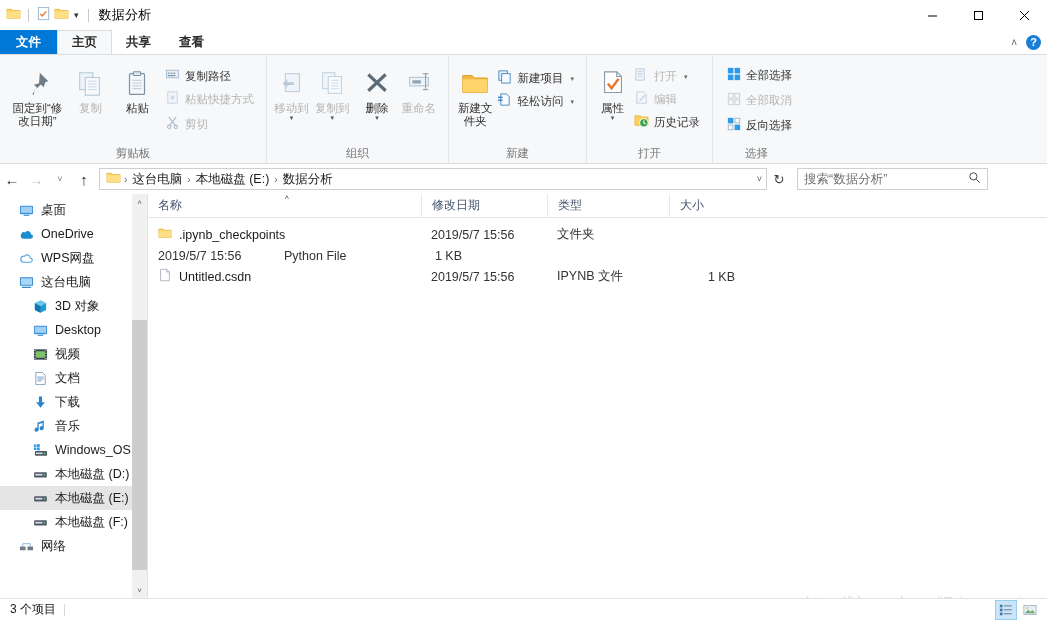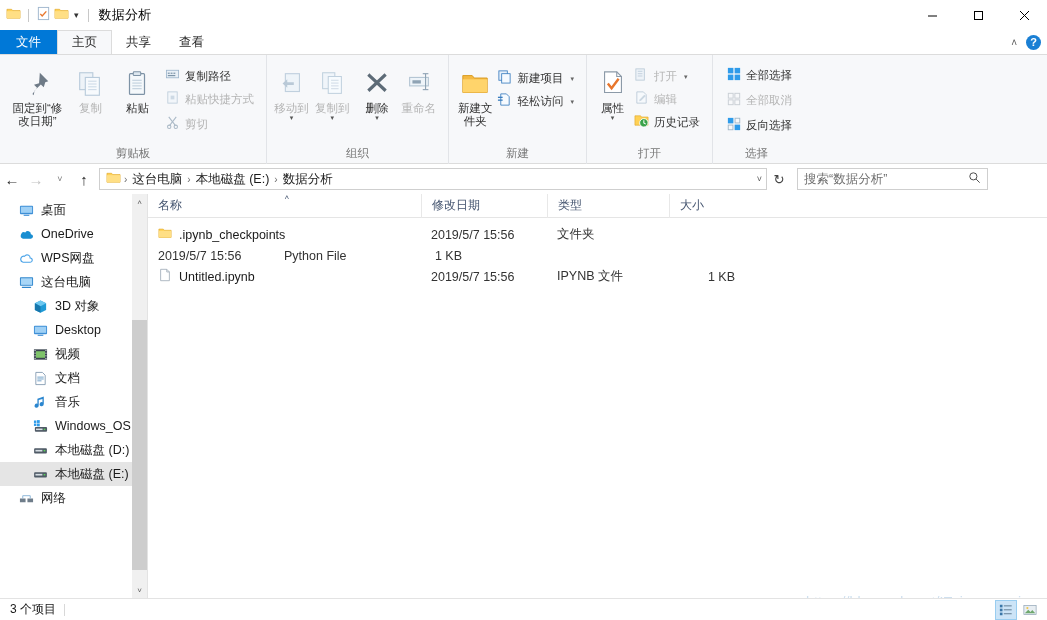--- a/index.html
+++ b/index.html
@@ -28,21 +28,21 @@
     font-size:12px; color:#000;
   }
 
   
   .tabstrip {
     position:absolute; left:0; top:30px; width:1047px; height:24px;
     background:#ffffff; display:flex; align-items:flex-end;
   }
   .tab {
     height:24px; padding:0 14px; font-size:12.5px; color:#2b2b2b;
-    display:flex; align-items:center; justify-content:center;
+    display:flex; align-items:center; justify-content:center;font-weight:bold;
   }
   .tab.file { background:#0078d7; color:#fff; font-size:12.5px; padding:0 16px; height:24px; }
   .tab.active { background:#f7f8fa; border-left:1px solid #dcdcdc; border-right:1px solid #dcdcdc; border-top:1px solid #dcdcdc; }
   .tabstrip-right { position:absolute; right:6px; top:30px; height:24px; display:flex; align-items:center; gap:9px; }
   .collapse-chevron { font-size:10px; color:#555; }
   .help-btn {
     width:15px; height:15px; border-radius:50%; background:#1a7fd4; color:#fff;
     font-size:11px; font-weight:bold; display:flex; align-items:center; justify-content:center;
     line-height:1;
   }
@@ -623,20 +623,28 @@
                 <g fill="#6f9fc8">
                   <rect x="4.6" y="6" width="6.8" height="1"></rect>
                   <rect x="4.6" y="8" width="6.8" height="1"></rect>
                   <rect x="4.6" y="10" width="4.5" height="1"></rect>
                 </g>
               </svg>
           </span>
           <span>文档</span>
         </div>
 
+        <div class="navitem indent">
+          <span class="navicon">
+            <svg width="15" height="15" viewBox="0 0 16 16">
+                <path d="M6.3 1.5h3.4v6.2h3L8 13.5 3.3 7.7h3z" fill="#2b86cf"></path>
+              </svg>
+          </span>
+          <span>下载</span>
+        </div>
 
         <div class="navitem indent">
           <span class="navicon">
             <svg width="15" height="15" viewBox="0 0 16 16">
                 <path d="M11.5 1.5v8.2a2.2 2.2 0 1 1-1.4-2V4.2l-4 1.1v6a2.2 2.2 0 1 1-1.4-2V4z" fill="#2b86cf"></path>
               </svg>
           </span>
           <span>音乐</span>
         </div>
 
@@ -672,20 +680,30 @@
           <span class="navicon">
             <svg width="15" height="15" viewBox="0 0 16 16">
                 <rect x="1.2" y="5.5" width="13.6" height="5.6" rx="1" fill="#4f5a66"></rect>
                 <rect x="2.6" y="7.3" width="7.4" height="1.8" fill="#d6dde3"></rect>
                 <rect x="11.3" y="7.4" width="1.9" height="1.6" fill="#5ad05a"></rect>
               </svg>
           </span>
           <span>本地磁盘 (E:)</span>
         </div>
 
+        <div class="navitem indent">
+          <span class="navicon">
+            <svg width="15" height="15" viewBox="0 0 16 16">
+                <rect x="1.2" y="5.5" width="13.6" height="5.6" rx="1" fill="#4f5a66"></rect>
+                <rect x="2.6" y="7.3" width="7.4" height="1.8" fill="#d6dde3"></rect>
+                <rect x="11.3" y="7.4" width="1.9" height="1.6" fill="#5ad05a"></rect>
+              </svg>
+          </span>
+          <span>本地磁盘 (F:)</span>
+        </div>
 
         <div class="navitem">
           <span class="navicon">
             <svg width="15" height="15" viewBox="0 0 16 16">
                 <rect x="1" y="8" width="6" height="4" fill="#6f7d8a"></rect>
                 <rect x="9" y="8" width="6" height="4" fill="#6f7d8a"></rect>
                 <path d="M4 8V5h8v3" fill="none" stroke="#8ab4d8" stroke-width="1"></path>
               </svg>
           </span>
           <span>网络</span>
@@ -743,21 +761,21 @@
         </div>
 
         <div class="row">
           <div class="cell c-name">
             <span>
               <svg width="14" height="14" viewBox="0 0 16 16">
                   <path d="M3 1.5h7l3 3v10H3z" fill="#fff" stroke="#9aa7b4" stroke-width=".9"></path>
                   <path d="M10 1.5v3h3" fill="none" stroke="#9aa7b4" stroke-width=".9"></path>
                 </svg>
             </span>
-            <span>Untitled.ipynb</span>
+            <span>Untitled.csdn</span>
           </div>
           <div class="cell c-date date">2019/5/7 15:56</div>
           <div class="cell c-type type">IPYNB 文件</div>
           <div class="cell c-size size">1 KB</div>
         </div>
 
       </div>
     </div>
   </div>
 

